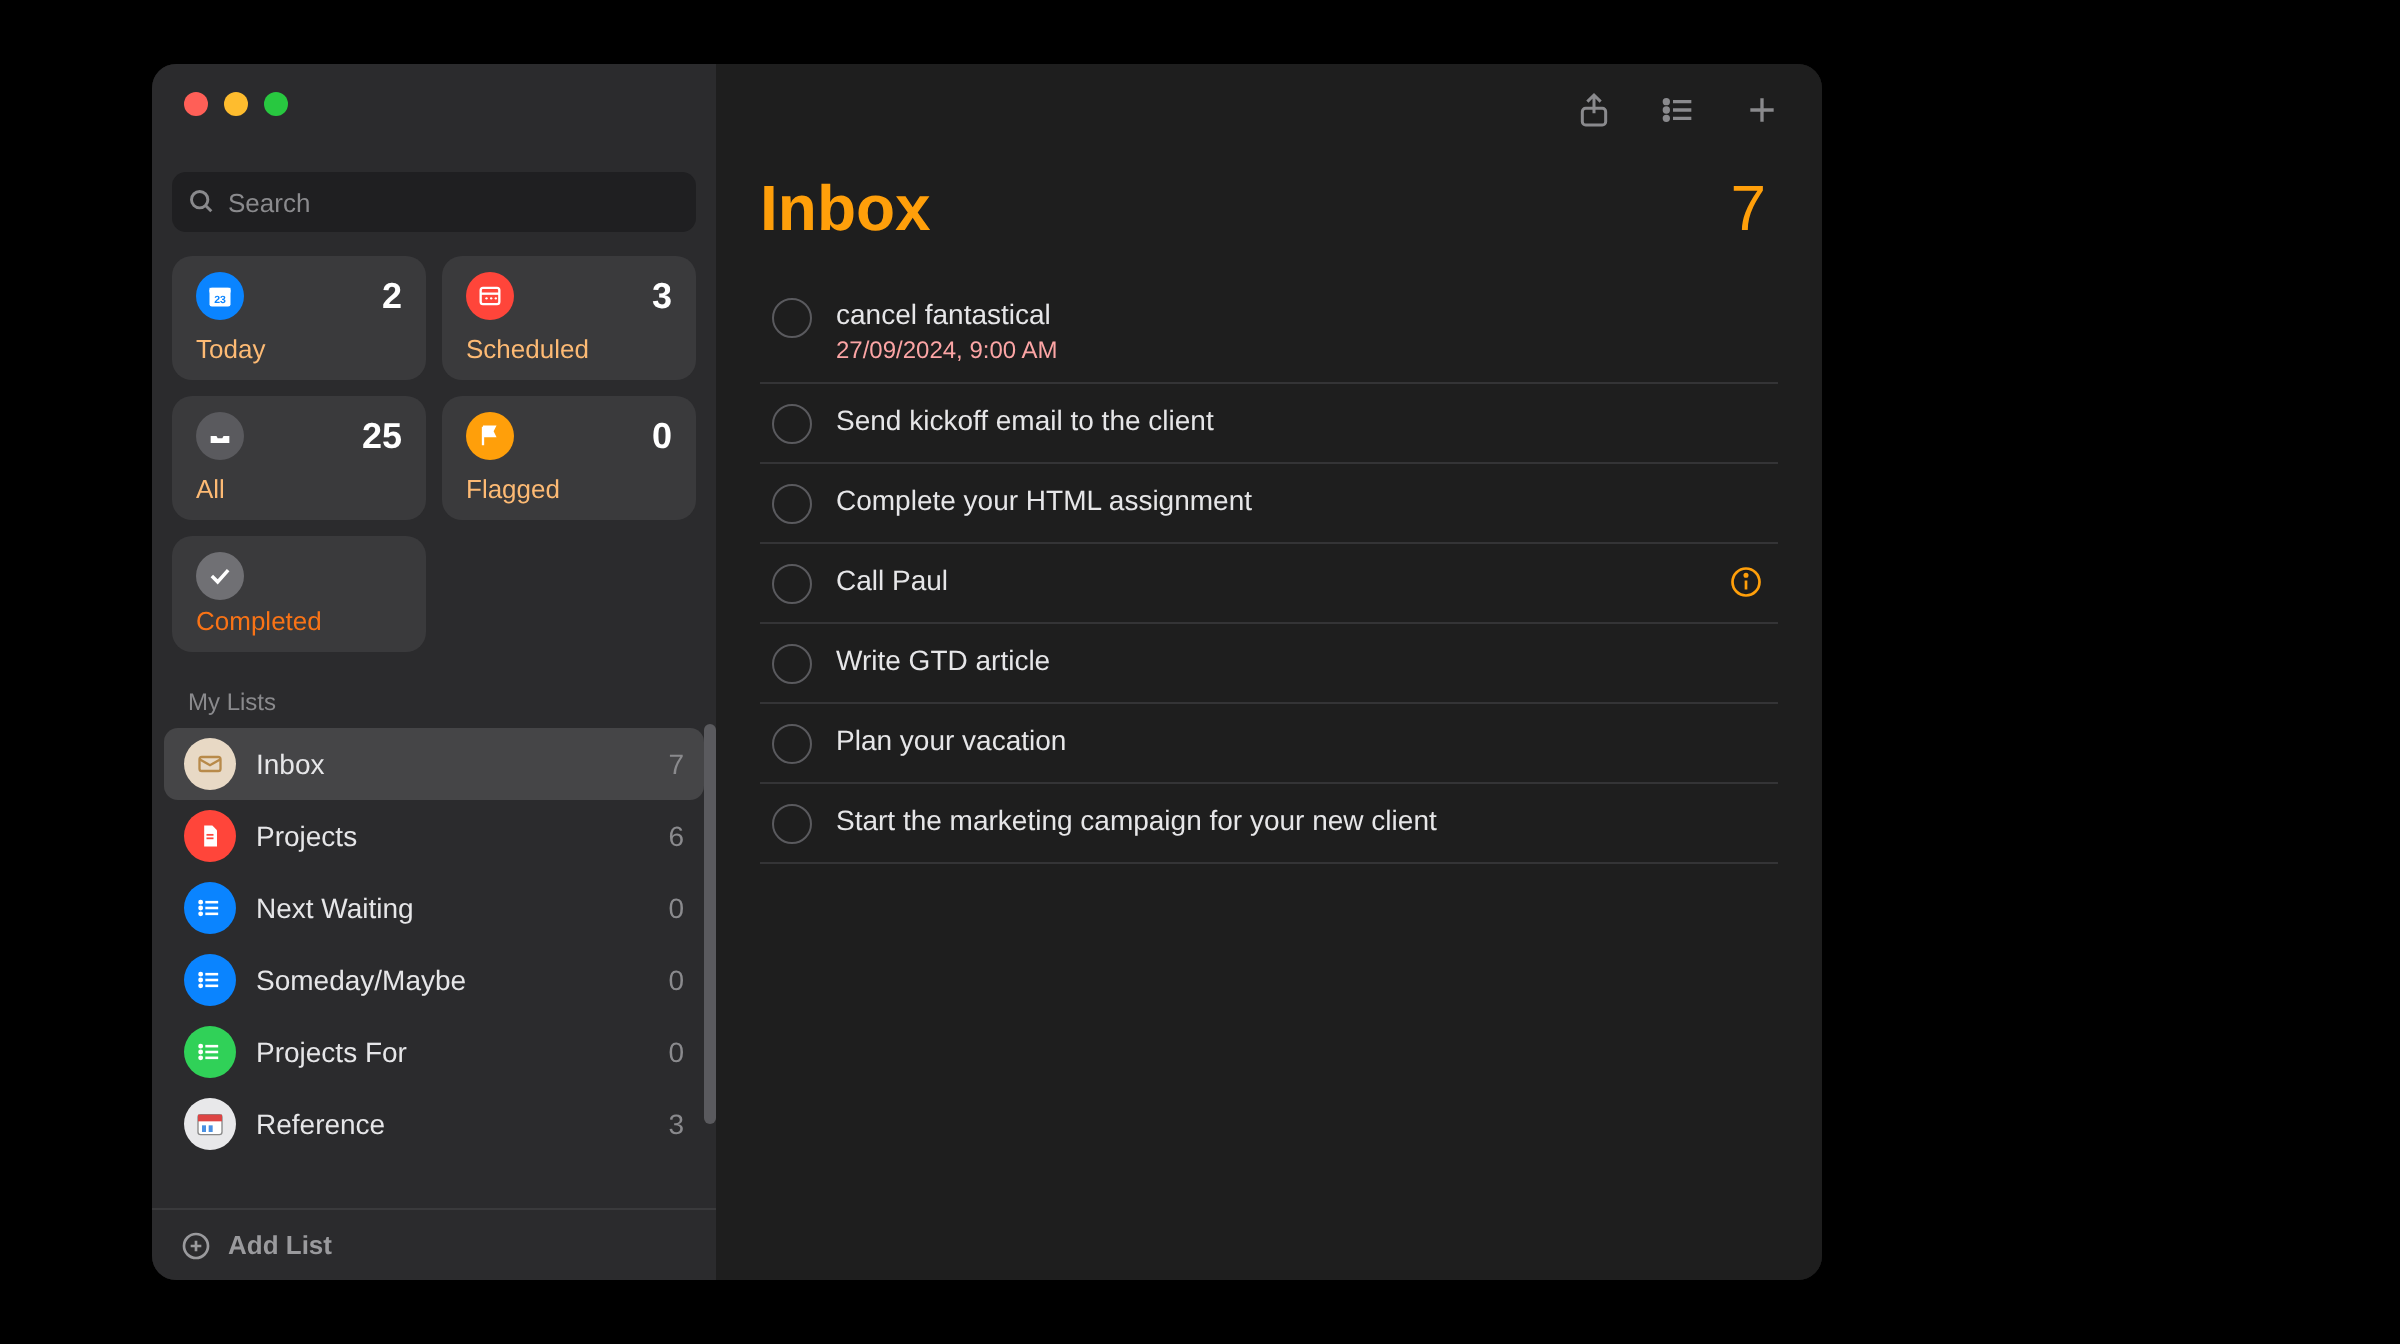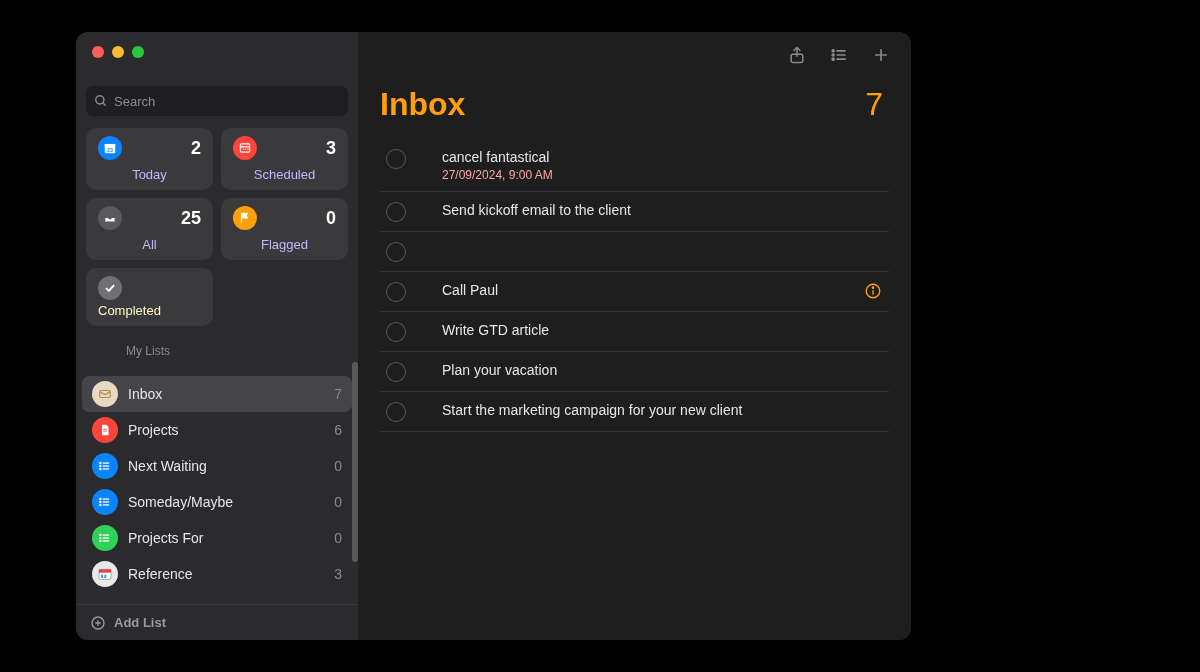--- a/index.html
+++ b/index.html
@@ -76,49 +76,48 @@
     border-radius: 10px;
     padding: 8px 12px 8px 12px;
     height: 62px;
     display: flex;
     flex-direction: column;
     justify-content: space-between;
     cursor: pointer;
   }
   .smart-tile .row1 { display: flex; justify-content: space-between; align-items: center; }
   .smart-tile .count { font-size: 18px; font-weight: 700; color: #fff; }
-  .smart-tile .label { font-size: 13px; color: #c4b5fd; text-align: center; }
+  .smart-tile .label { font-size: 13px; color: #fdba74; }
   .smart-icon { width: 24px; height: 24px; border-radius: 50%; display: flex; align-items: center; justify-content: center; }
   .smart-icon svg { width: 14px; height: 14px; }
   .ic-blue { background: #0a84ff; }
   .ic-red { background: #ff453a; }
   .ic-gray { background: #5a5a5e; }
   .ic-orange { background: #ff9f0a; }
   .ic-graycheck { background: #707074; }
 
   .completed-tile {
     margin: 8px 10px 0 10px;
     width: calc(50% - 14px);
     background: #3a3a3c;
     border-radius: 10px;
     padding: 8px 12px;
     height: 58px;
     display: flex;
     flex-direction: column;
     justify-content: space-between;
     cursor: pointer;
   }
-  .completed-tile .label { font-size: 13px; color: #fef9c3; }
+  .completed-tile .label { font-size: 13px; color: #f97316; }
 
   .section-header {
     color: #8a8a8d;
     font-size: 12px;
-    padding: 18px 18px 18px 18px;
+    padding: 18px 18px 6px 18px;
     font-weight: 500;
-    margin-left: 32px;
   }
   .lists {
     flex: 1;
     overflow-y: auto;
     padding: 0 6px;
   }
   .list-item {
     display: flex;
     align-items: center;
     height: 36px;
@@ -209,21 +208,21 @@
   }
   .task .circle {
     width: 20px; height: 20px;
     border: 1.5px solid #5a5a5e;
     border-radius: 50%;
     margin-right: 12px;
     margin-top: 1px;
     flex-shrink: 0;
     cursor: pointer;
   }
-  .task .tbody { flex: 1; margin-left: 24px; }
+  .task .tbody { flex: 1; }
   .task .ttitle { color: #e6e6e8; font-size: 14px; line-height: 1.3; }
   .task .tsub { color: #fca5a5; font-size: 12px; margin-top: 2px; }
   .task .info-icon {
     color: #ff9f0a;
     width: 20px; height: 20px;
     display: flex; align-items: center; justify-content: center;
     cursor: pointer;
   }
 </style>
 </head>
@@ -441,20 +440,23 @@
           </div>
         </div>
         <div class="task">
           <div class="circle"></div>
           <div class="tbody">
             <div class="ttitle">Send kickoff email to the client</div>
           </div>
         </div>
         <div class="task">
           <div class="circle"></div>
+          <div class="tbody">
+            <div class="ttitle">Complete your HTML assignment</div>
+          </div>
         </div>
         <div class="task">
           <div class="circle"></div>
           <div class="tbody">
             <div class="ttitle">Call Paul</div>
           </div>
           <div class="info-icon">
             <svg width="18" height="18" viewBox="0 0 24 24" fill="none" stroke="#ff9f0a" stroke-width="1.8">
               <circle cx="12" cy="12" r="9"></circle>
               <line x1="12" y1="11" x2="12" y2="17"></line>

